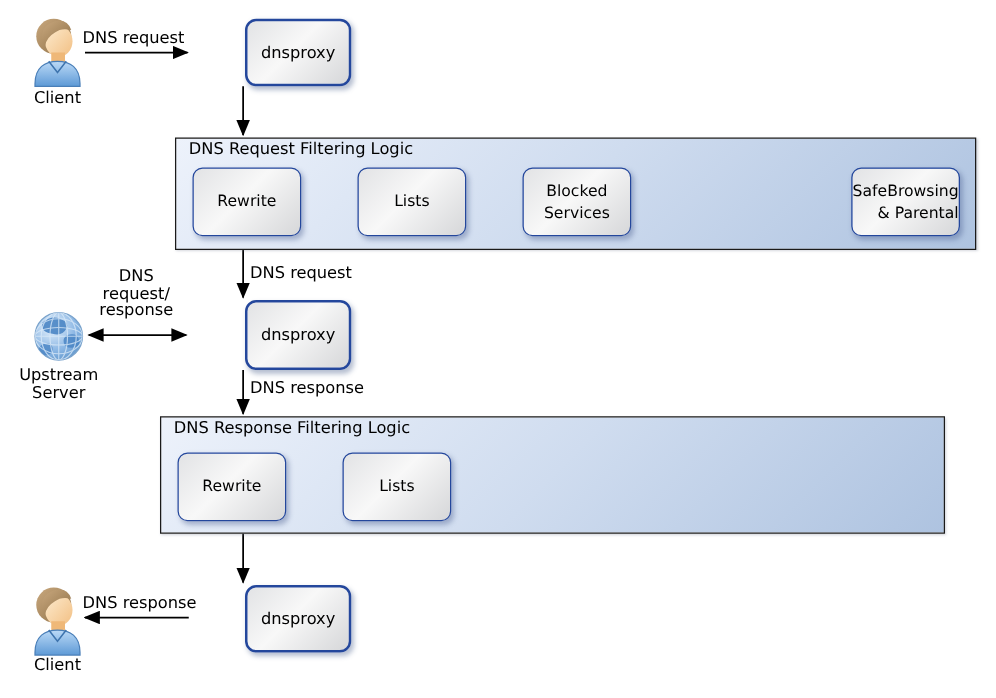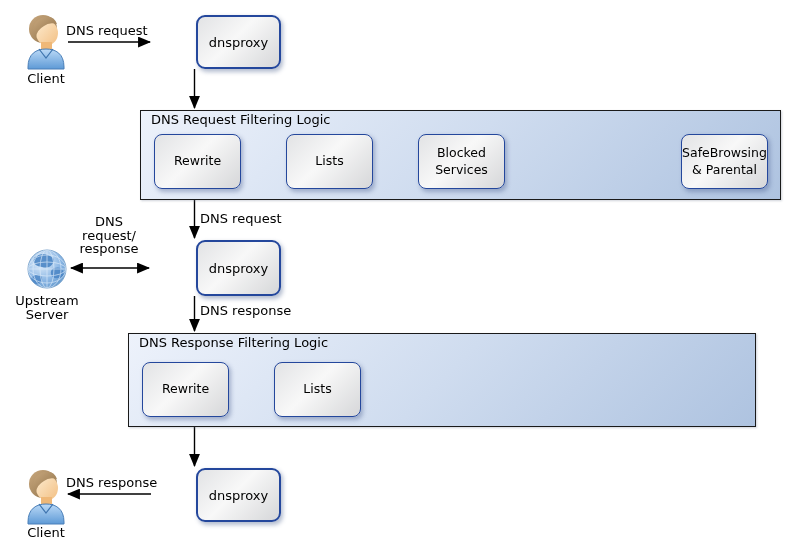--- a/index.html
+++ b/index.html
@@ -91,21 +91,21 @@
 
   <div class="node" style="left:152px; top:15px; width:85px; height:54px;">dnsproxy</div>
   <div class="lbl" style="left:66px; top:24px;">DNS request</div>
 
   <div class="group" style="left:140px; top:110px; width:641px; height:90px;">
     <div class="group-title">DNS Request Filtering Logic</div>
     <div class="step" style="left:13px; top:23px;">Rewrite</div>
     <div class="step" style="left:145px; top:23px;">Lists</div>
     <div class="step" style="left:277px; top:23px;">Blocked
 Services</div>
-    <div class="step" style="left:540px; top:23px;">SafeBrowsing
+    <div class="step" style="left:540px; top:23px;text-align:right;">SafeBrowsing
 &amp; Parental</div>
   </div>
 
   <div class="lbl" style="left:200px; top:212px;">DNS request</div>
 
   <div class="node" style="left:152px; top:240px; width:85px; height:56px;">dnsproxy</div>
 
   <svg class="icon" style="left:26px; top:248px;" width="42" height="42" viewBox="0 0 42 42" xmlns="http://www.w3.org/2000/svg">
     <defs>
       <radialGradient id="globeG" cx="0.35" cy="0.3" r="0.85">

